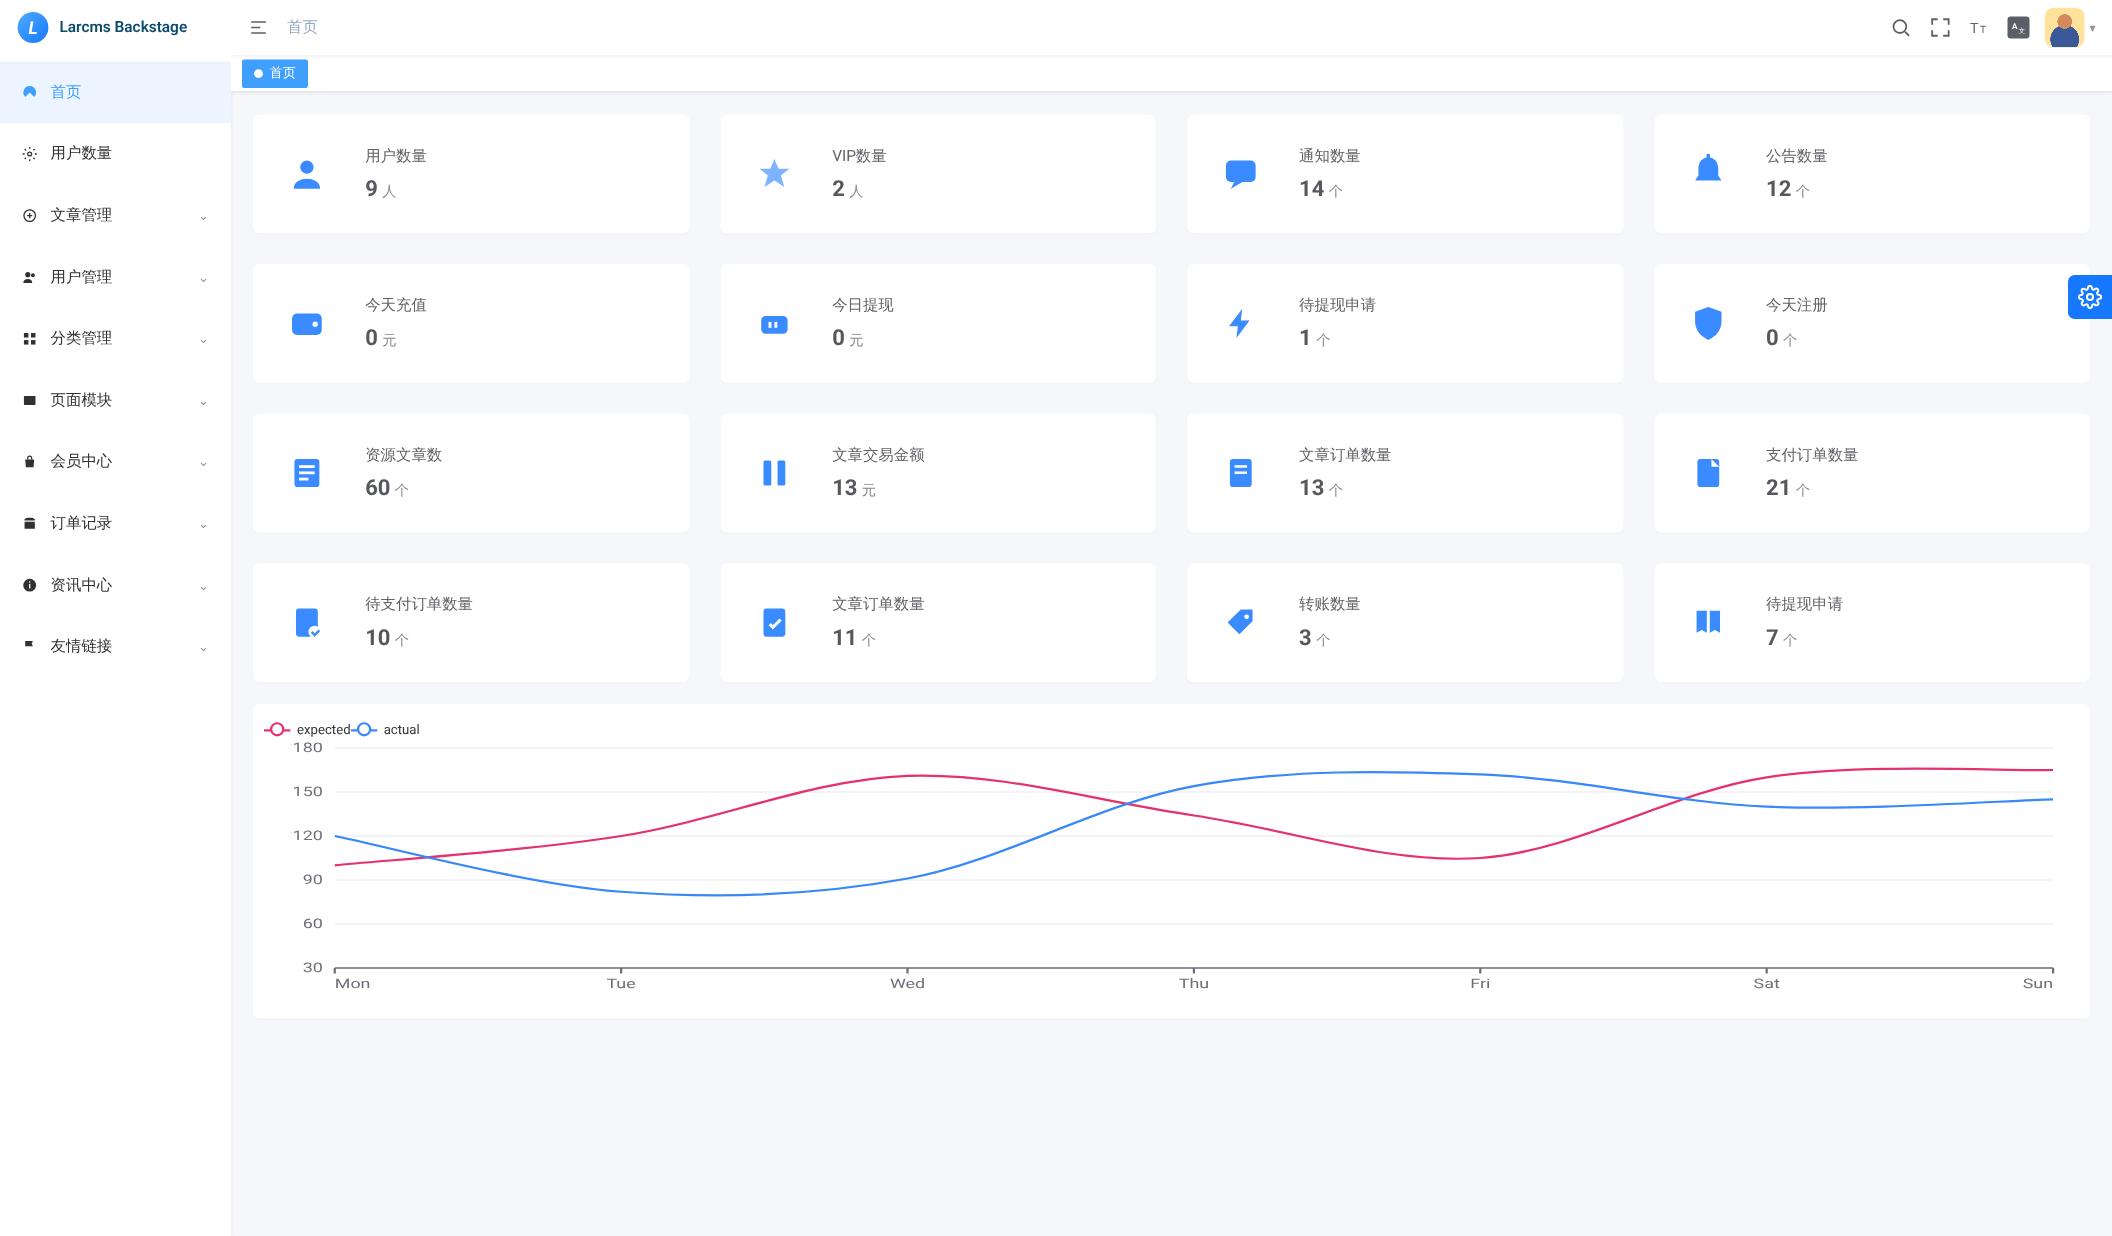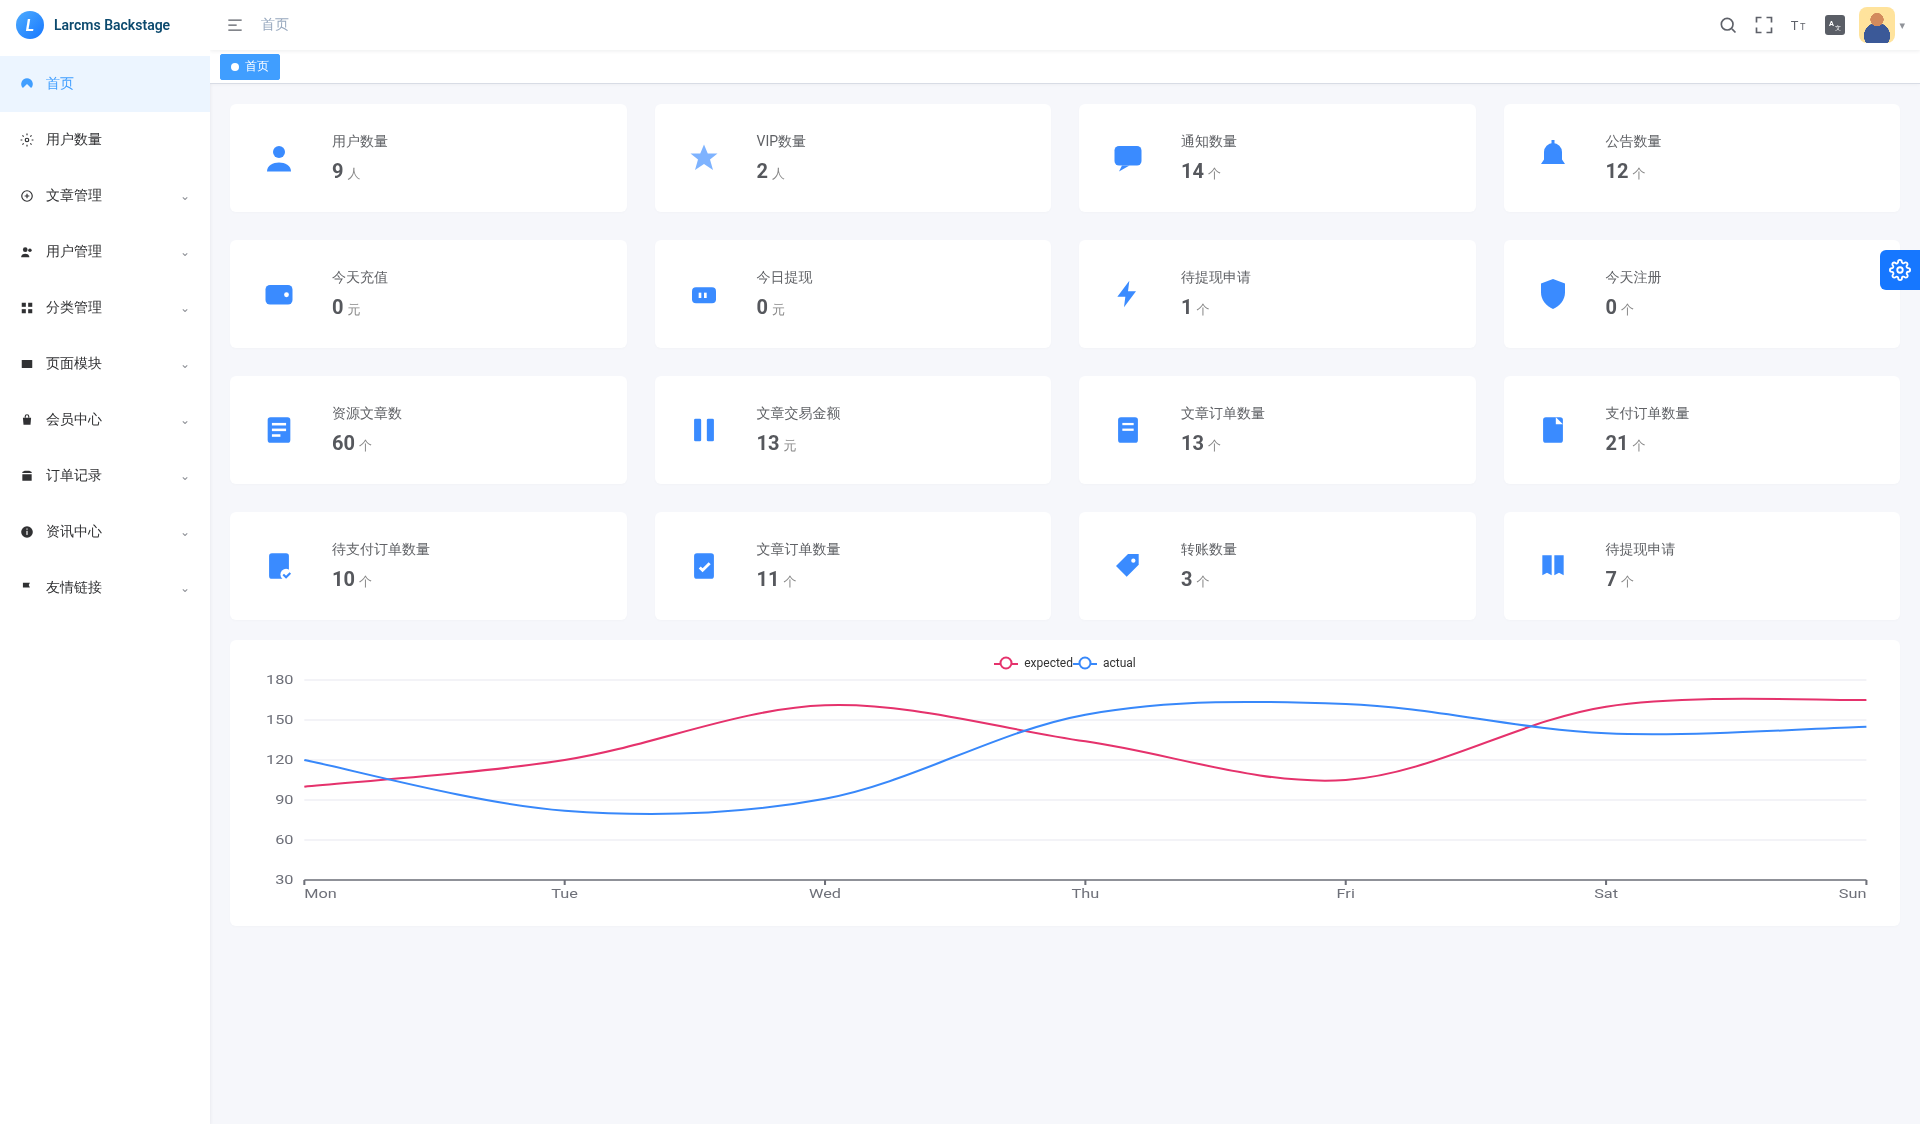--- a/index.html
+++ b/index.html
@@ -42,21 +42,21 @@
     .cards{display:grid;grid-template-columns:repeat(4,1fr);gap:28px;margin-bottom:20px}
     .card{background:#fff;border-radius:6px;height:108px;display:flex;align-items:center;padding:0 26px;gap:30px;box-shadow:0 1px 3px rgba(0,0,0,.02)}
     .card-icon{width:46px;height:46px;display:flex;align-items:center;justify-content:center;color:#3a8bff}
     .card-info{display:flex;flex-direction:column;gap:8px}
     .card-title{font-size:14px;color:#606266}
     .card-val{font-size:20px;font-weight:700;color:#56585d;display:flex;align-items:baseline;gap:4px}
     .card-unit{font-size:13px;font-weight:400;color:#888}
     
     
     .chart-panel{background:#fff;border-radius:6px;padding:10px 10px 22px;box-shadow:0 1px 3px rgba(0,0,0,.02)}
-    .chart-legend{display:flex;justify-content:center;padding:6px 0 4px}
+    .chart-legend{display:flex;justify-content:flex-start;padding:6px 0 4px}
     .legend-item{display:flex;align-items:center;gap:6px;font-size:12px;color:#333}
     .legend-swatch{width:24px;height:10px;position:relative}
     .legend-swatch::before{content:"";position:absolute;top:50%;left:0;right:0;height:2px;background:currentColor}
     .legend-swatch::after{content:"";position:absolute;top:50%;left:50%;width:9px;height:9px;border:2px solid currentColor;background:#fff;border-radius:50%;transform:translate(-50%,-50%)}
     .legend-expected{color:#e5326c}
     .legend-actual{color:#3888fa}
     .chart-body{position:relative;height:230px;margin:0 10px}
     
     .chart-svg{width:100%;height:230px;display:block}
     .grid-line{stroke:#e7e7ef;stroke-width:1}

